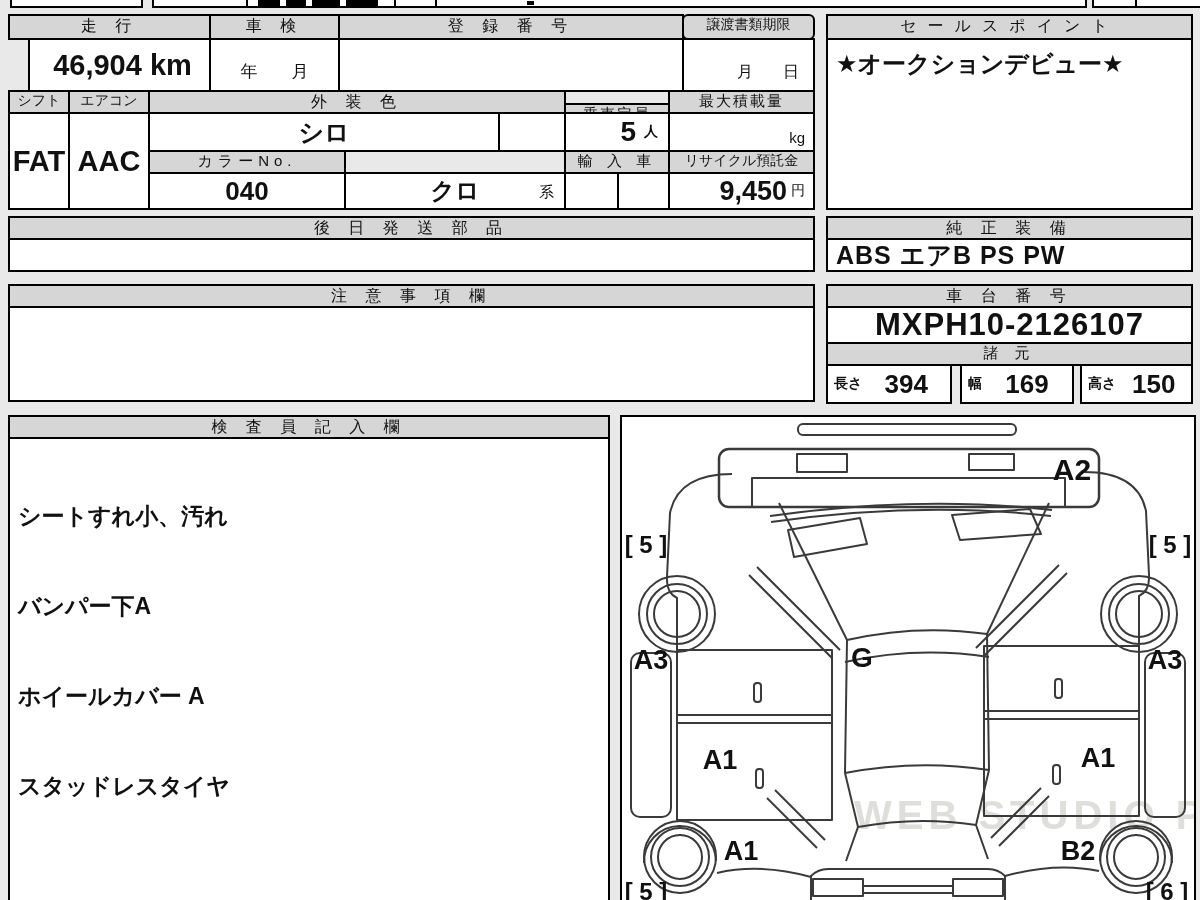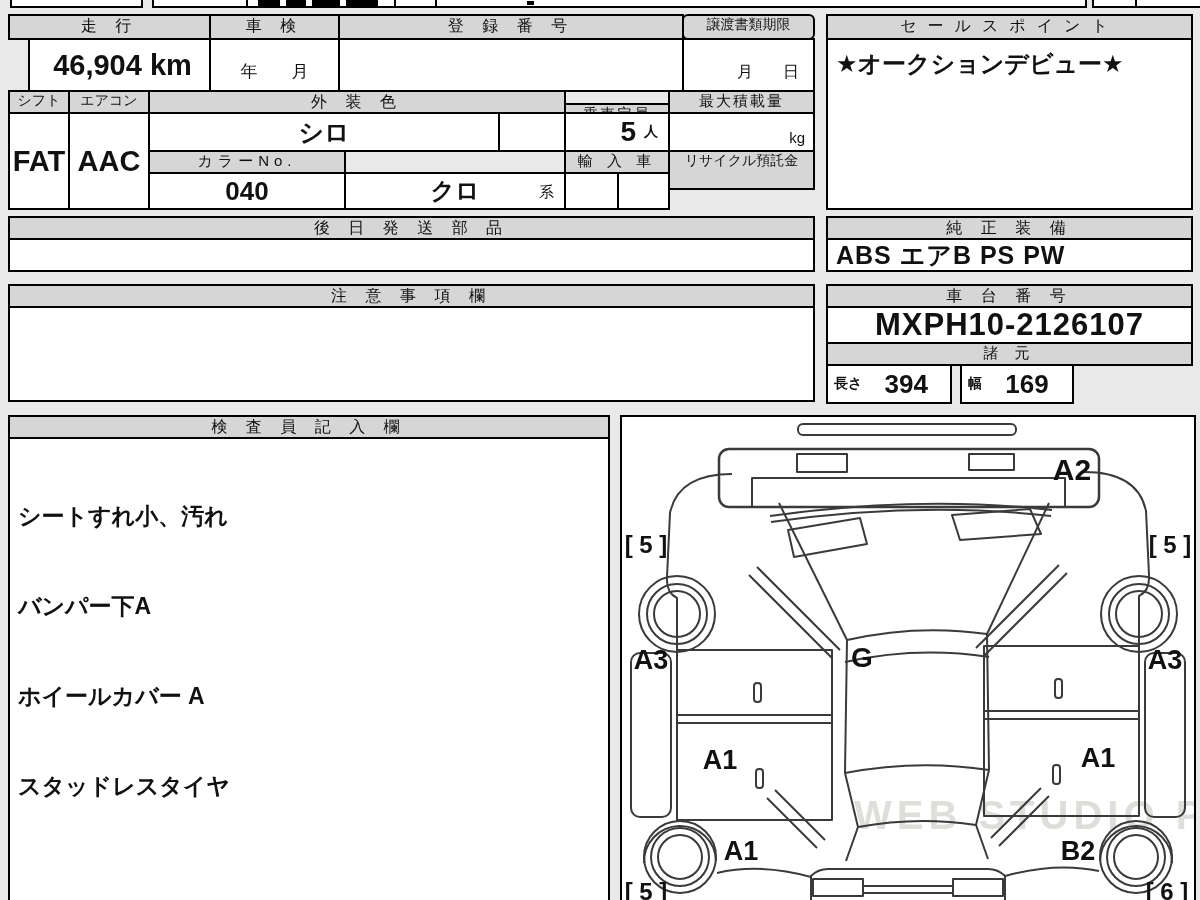--- a/index.html
+++ b/index.html
@@ -124,20 +124,24 @@
 
   <div class="c h tight" style="left:564px;top:150px;width:106px;height:24px;letter-spacing:5px;">
       <span>輸 入 車</span>
     </div>
   <div class="c" style="left:564px;top:172px;width:55px;height:38px;"></div>
   <div class="c" style="left:617px;top:172px;width:53px;height:38px;"></div>
 
   <div class="c h vtight" style="left:668px;top:150px;width:147px;height:40px;">
       <span>リサイクル預託金</span>
     </div>
+  <div class="c" style="left:668px;top:172px;width:147px;height:38px;display:flex;align-items:center;justify-content:flex-end;padding-right:8px;">
+    <span style="font-size:27px;font-weight:bold;">9,450</span>
+    <span class="unit" style="margin-left:4px;font-weight:normal;">円</span>
+  </div>
 
   <div class="c h" style="left:8px;top:216px;width:807px;height:24px;">
       <span>後 日 発 送 部 品</span>
     </div>
   <div class="c" style="left:8px;top:238px;width:807px;height:34px;"></div>
 
   <div class="c h" style="left:826px;top:216px;width:367px;height:24px;">
       <span>純 正 装 備</span>
     </div>
   <div class="c" style="left:826px;top:238px;width:367px;height:34px;display:flex;align-items:center;padding-left:8px;font-weight:bold;font-size:25px;letter-spacing:1px;">
@@ -160,20 +164,24 @@
       <span>諸 元</span>
     </div>
 
   <div class="c" style="left:826px;top:364px;width:126px;height:40px;display:flex;align-items:center;padding-left:6px;">
     <span style="font-size:14px;font-weight:bold;">長さ</span>
     <span style="flex:1;text-align:center;font-size:26px;font-weight:bold;">394</span>
   </div>
   <div class="c" style="left:960px;top:364px;width:114px;height:40px;display:flex;align-items:center;padding-left:6px;">
     <span style="font-size:14px;font-weight:bold;">幅</span>
     <span style="flex:1;text-align:center;font-size:26px;font-weight:bold;">169</span>
+  </div>
+  <div class="c" style="left:1080px;top:364px;width:113px;height:40px;display:flex;align-items:center;padding-left:6px;">
+    <span style="font-size:14px;font-weight:bold;">高さ</span>
+    <span style="flex:1;text-align:center;font-size:26px;font-weight:bold;">150</span>
   </div>
 
   <div class="c h" style="left:8px;top:415px;width:602px;height:24px;">
       <span>検 査 員 記 入 欄</span>
     </div>
   <div class="c notes-body" style="left:8px;top:437px;width:602px;height:470px;">
     <div>シートすれ小、汚れ</div>
     <div>バンパー下A</div>
     <div>ホイールカバー A</div>
     <div>スタッドレスタイヤ</div>

